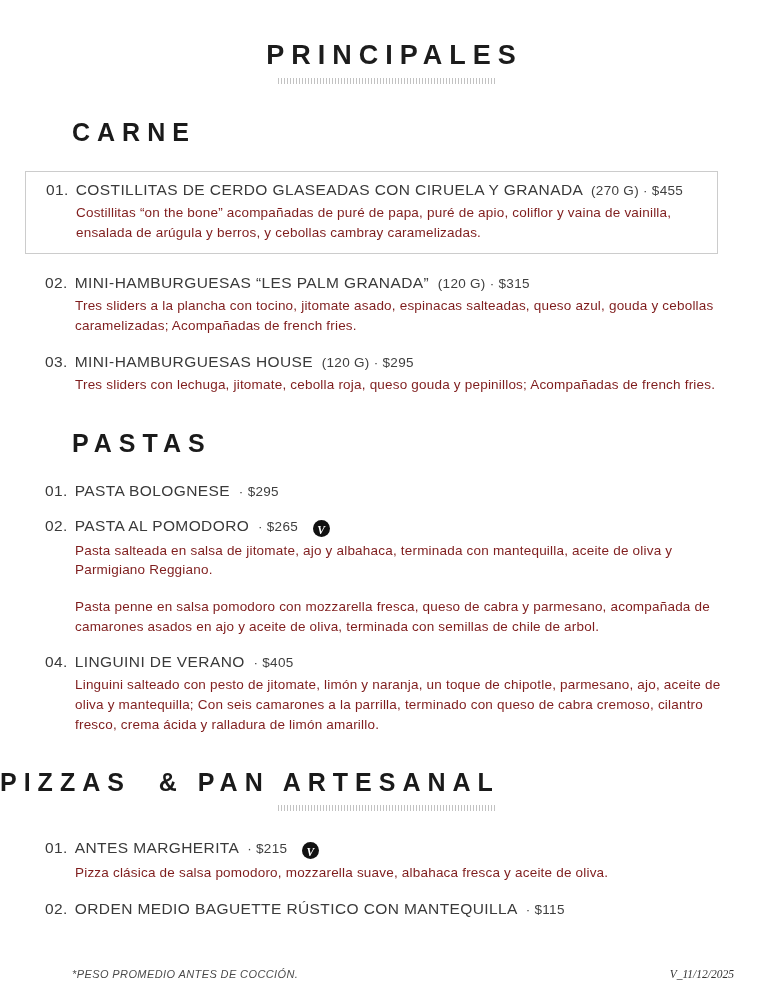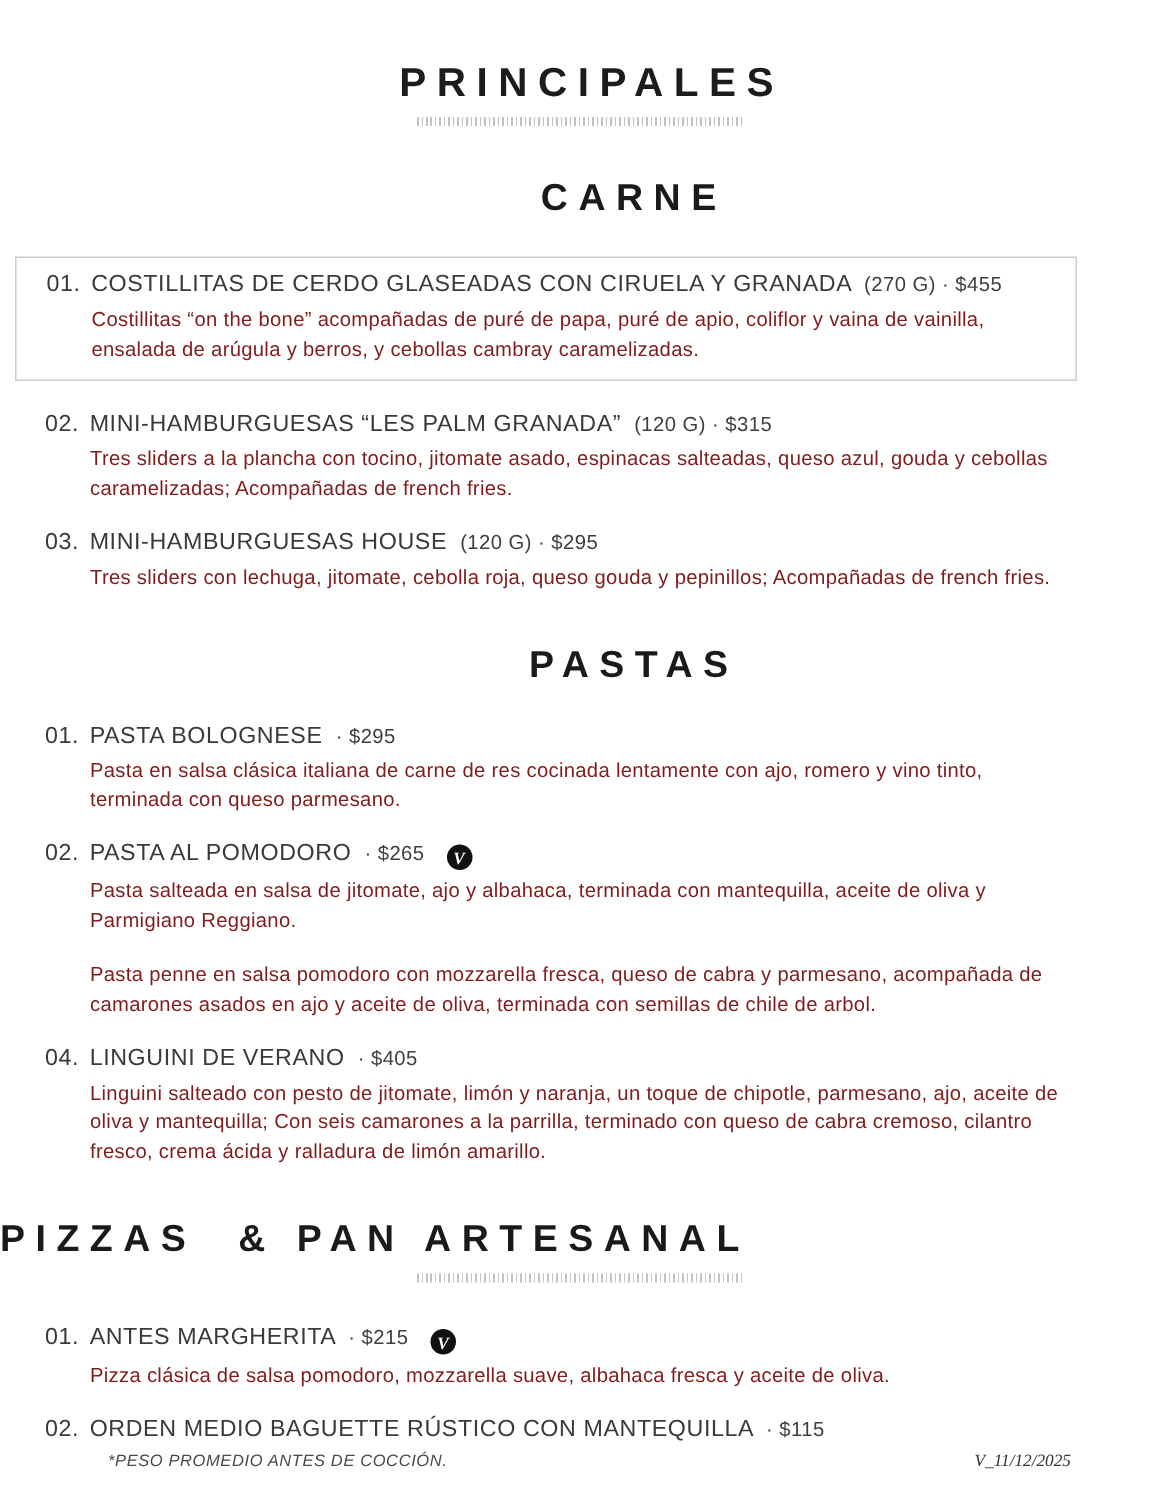--- a/index.html
+++ b/index.html
@@ -30,27 +30,26 @@
   }
   
   .menu-section{margin-top:34px;}
   .section-heading{
     margin:0 0 24px 72px;
     font-size:25px;
     font-weight:bold;
     letter-spacing:7px;
     color:#1a1a1a;
     white-space:pre;
-    text-align:center;
   }
   .menu-section.center .section-heading{margin:0;text-align:left;}
   .menu-section.center .section-heading-wrap{margin-bottom:28px;}
   .section-underline{margin-top:8px;}
   
-  .items{padding:0 50px 0 30px;}
+  .items{padding:0 50px 0 45px;}
   .item{margin-bottom:17px;}
   .item-title{
     font-size:15.5px;
     letter-spacing:0.4px;
     color:#3a3a3a;
     white-space:nowrap;
   }
   .item-title .num{display:inline-block;margin-right:7px;}
   .item-title .meta{font-size:13.5px;color:#3f3f3f;letter-spacing:0.3px;margin-left:4px;}
   .veg-badge{
@@ -78,21 +77,21 @@
   }
   
   .item.boxed{
     border:1px solid #cccccc;
     margin:0 5px 20px -20px;
     padding:9px 18px 11px 20px;
   }
   
   .page-footer{
     position:absolute;
-    left:72px;right:59px;bottom:20px;
+    left:72px;right:39px;bottom:20px;
     display:flex;
     justify-content:space-between;
     align-items:baseline;
   }
   .foot-note{
     font-size:11px;
     font-style:italic;
     color:#4a4a4a;
     letter-spacing:0.4px;
   }
@@ -153,21 +152,20 @@
       <h2 class="section-heading">PASTAS</h2>
 
     </div>
     <div class="items">
   <article class="item">
     <div class="item-title">
       <span class="num">01.</span><span class="name">PASTA BOLOGNESE</span>
       <span class="meta">· $295</span>
       
     </div>
-    <p class="desc">Pasta en salsa clásica italiana de carne de res cocinada lentamente con ajo, romero y vino tinto, terminada con queso parmesano.</p>
   </article>
 
   <article class="item">
     <div class="item-title">
       <span class="num">02.</span><span class="name">PASTA AL POMODORO</span>
       <span class="meta">· $265</span>
       <span class="veg-badge" style="background: rgb(17, 17, 17); color: rgb(255, 255, 255);"><i>V</i></span>
     </div>
     <p class="desc">Pasta salteada en salsa de jitomate, ajo y albahaca, terminada con mantequilla, aceite de oliva y Parmigiano Reggiano.</p>
   </article>

